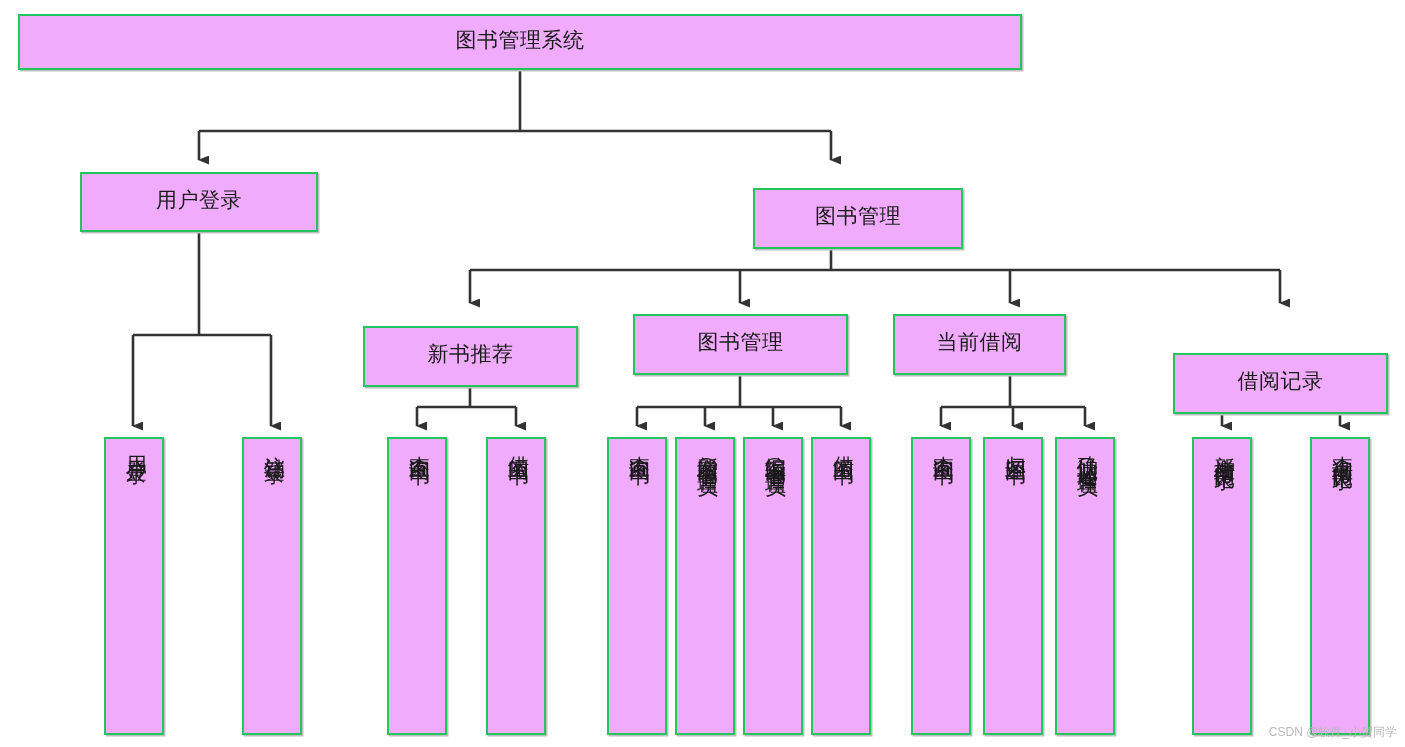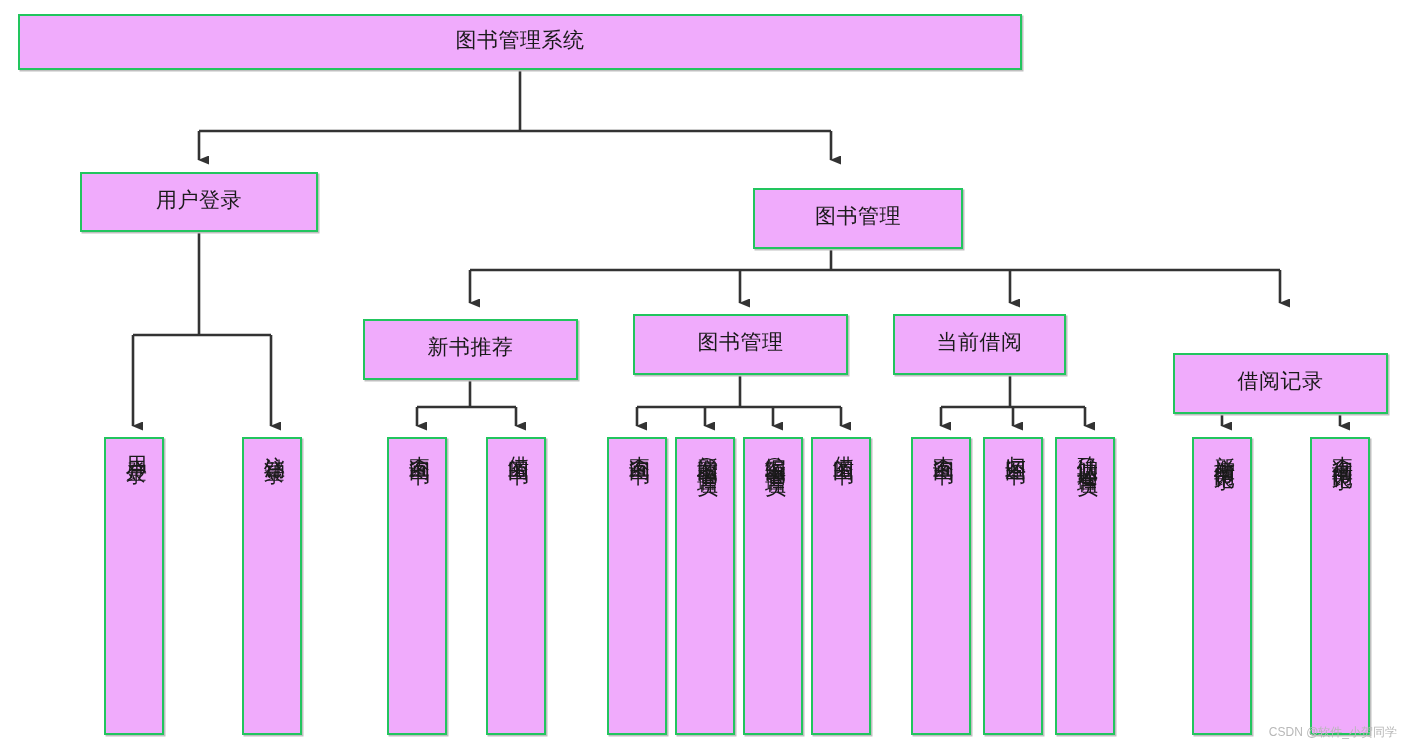--- a/index.html
+++ b/index.html
@@ -128,21 +128,21 @@
     <span class="node-label">图书管理系统</span>
   </div>
 
   <div class="node-box" style="left:80px; top:172px; width:238px; height:60px;">
     <span class="node-label">用户登录</span>
   </div>
   <div class="node-box" style="left:711px; top:188px; width:210px; height:61px;margin-left:42px;">
     <span class="node-label">图书管理</span>
   </div>
 
-  <div class="node-box" style="left:363px; top:319px; width:215px; height:61px;">
+  <div class="node-box" style="left:363px; top:326px; width:215px; height:61px;">
     <span class="node-label">新书推荐</span>
   </div>
   <div class="node-box" style="left:633px; top:314px; width:215px; height:61px;">
     <span class="node-label">图书管理</span>
   </div>
   <div class="node-box" style="left:893px; top:314px; width:173px; height:61px;">
     <span class="node-label">当前借阅</span>
   </div>
   <div class="node-box" style="left:1173px; top:314px; width:215px; height:61px;margin-top:39px;">
     <span class="node-label">借阅记录</span>

